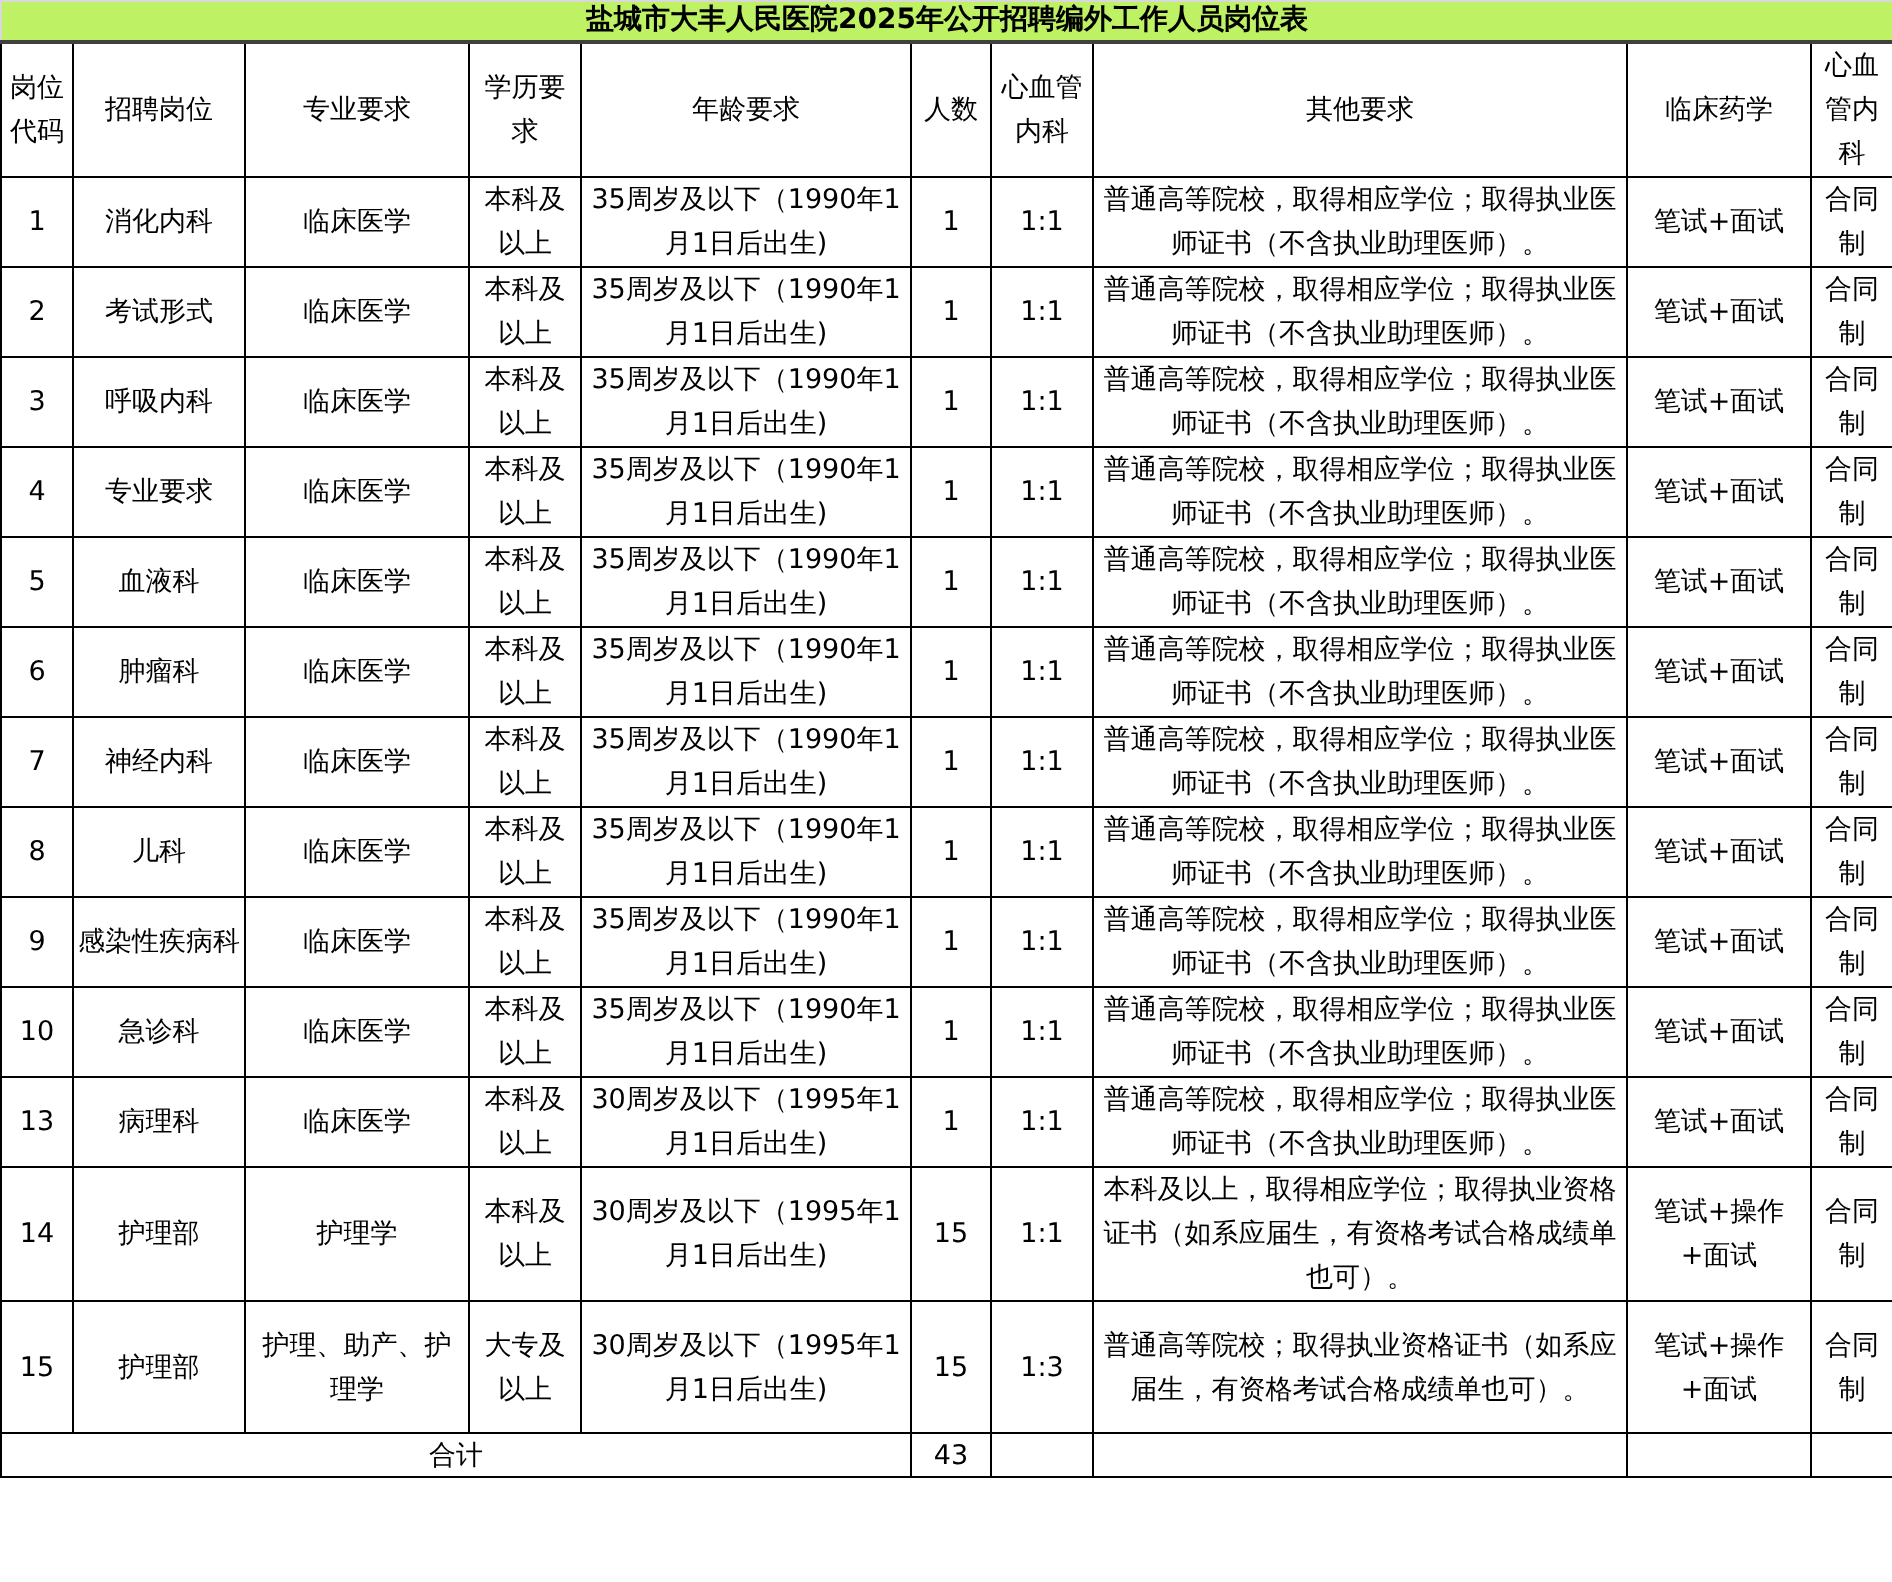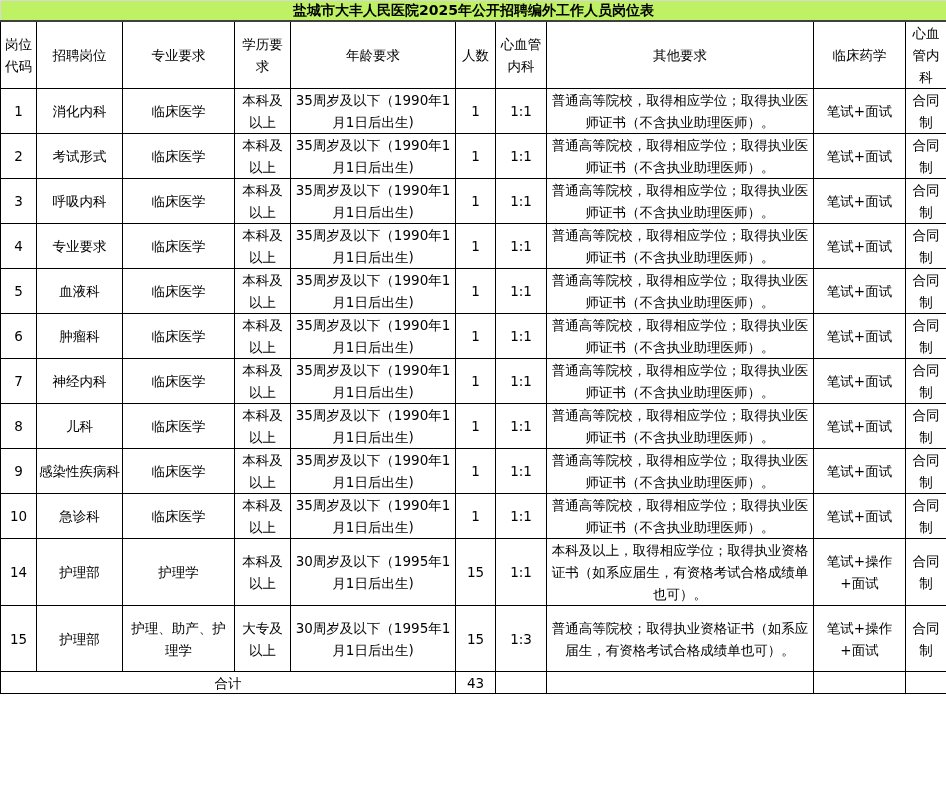--- a/index.html
+++ b/index.html
@@ -158,20 +158,32 @@
         <td>急诊科</td>
         <td>临床医学</td>
         <td>本科及以上</td>
         <td>35周岁及以下（1990年1月1日后出生)</td>
         <td>1</td>
         <td>1:1</td>
         <td>普通高等院校，取得相应学位；取得执业医师证书（不含执业助理医师）。</td>
         <td>笔试+面试</td>
         <td>合同制</td>
       </tr>
+      <tr class="data-row">
+        <td>13</td>
+        <td>病理科</td>
+        <td>临床医学</td>
+        <td>本科及以上</td>
+        <td>30周岁及以下（1995年1月1日后出生)</td>
+        <td>1</td>
+        <td>1:1</td>
+        <td>普通高等院校，取得相应学位；取得执业医师证书（不含执业助理医师）。</td>
+        <td>笔试+面试</td>
+        <td>合同制</td>
+      </tr>
       <tr class="data-row tall">
         <td>14</td>
         <td>护理部</td>
         <td>护理学</td>
         <td>本科及以上</td>
         <td>30周岁及以下（1995年1月1日后出生)</td>
         <td>15</td>
         <td>1:1</td>
         <td>本科及以上，取得相应学位；取得执业资格证书（如系应届生，有资格考试合格成绩单也可）。</td>
         <td>笔试+操作+面试</td>

